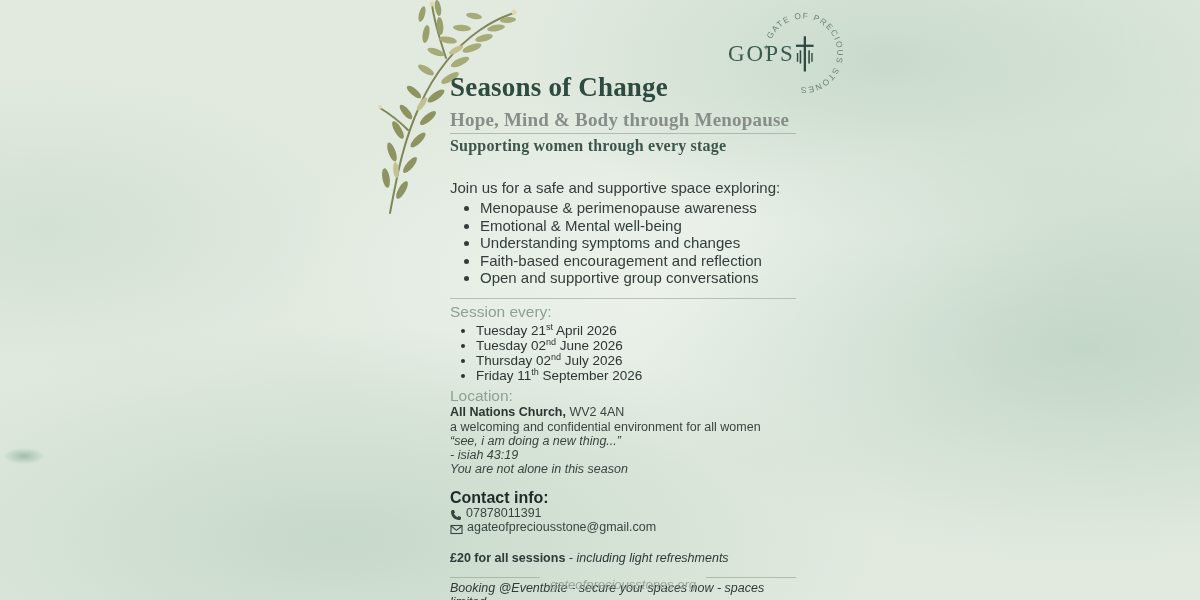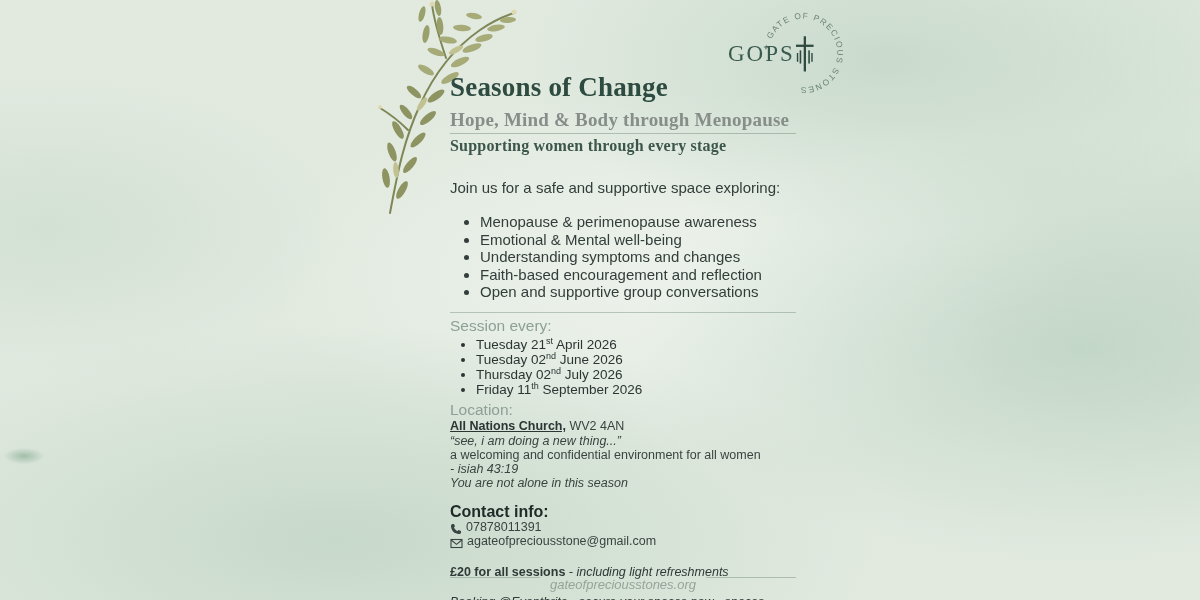--- a/index.html
+++ b/index.html
@@ -32,29 +32,29 @@
     color:#878d89; letter-spacing:0.2px; white-space:nowrap;
   }
   .divider { margin-top:3px; height:1px; background:rgba(130,152,136,0.55); }
   .tagline {
     margin-top:3px;
     font-family:"Liberation Serif", serif;
     font-weight:600; font-size:16px; line-height:18px;
     color:#3c564c; letter-spacing:0.2px;
   }
   .lead { margin-top:24px; font-size:15px; line-height:17px; }
-  ul.bullets { margin-top:17px; list-style:disc; padding-left:30px; }
+  ul.bullets { margin-top:3px; list-style:disc; padding-left:30px; }
   ul.bullets li { font-size:15px; line-height:17.5px; }
   .divider2 { margin-top:11px; height:1px; background:rgba(130,152,136,0.5); }
   .section-heading { margin-top:4px; font-size:15.5px; line-height:18px; color:#8da095; }
   ul.dates { list-style:disc; padding-left:26px; margin-top:2px; color:#2b3534; }
   ul.dates li { font-size:13.5px; line-height:15.2px; }
   ul.dates sup { font-size:9px; line-height:0; }
   .loc-line { font-size:12.5px; line-height:14.2px; color:#39433f; }
-  .loc-line .venue { font-weight:700; color:#2b3534;text-decoration:underline; }
+  .loc-line .venue { font-weight:700; color:#2b3534; }
   .italic { font-style:italic; }
   .contact-heading { margin-top:13px; font-size:16px; font-weight:700; color:#1f2a28; line-height:18px; }
   .contact-line { display:flex; align-items:flex-end; gap:4px; font-size:12.5px; line-height:13.8px; color:#39433f; }
   .icon-svg { flex:0 0 auto; display:inline-block; }
   .pricing { margin-top:17px; font-size:12.5px; line-height:13.5px; color:#2f3937; }
   .pricing .bold { font-weight:700; }
   .footer-row {
     position:absolute; left:450px; top:577px; width:346px;
     display:flex; align-items:flex-start; gap:10px;
   }
@@ -166,22 +166,22 @@
       <li><span>Tuesday 21</span><sup>st</sup><span> April 2026</span></li>
       <li><span>Tuesday 02</span><sup>nd</sup><span> June 2026</span></li>
       <li><span>Thursday 02</span><sup>nd</sup><span> July 2026</span></li>
       <li><span>Friday 11</span><sup>th</sup><span> September 2026</span></li>
     </ul>
 
     <div class="section-heading">Location:</div>
     <div class="loc-line">
       <span class="venue">All Nations Church,</span><span> WV2 4AN</span>
     </div>
+    <div class="loc-line">a welcoming and confidential environment for all women</div>
     <div class="loc-line italic">“see, i am doing a new thing...”</div>
-    <div class="loc-line">a welcoming and confidential environment for all women</div>
     <div class="loc-line italic">- isiah 43:19</div>
     <div class="loc-line italic">You are not alone in this season</div>
 
     <div class="contact-heading">Contact info:</div>
     <div class="contact-line">
       <svg class="icon-svg" width="12" height="12" viewBox="0 0 12 12" aria-hidden="true">
         <path d="M2.6 1 C1.6 1 1 2 1 3 C1 7.4 4.6 11 9 11 C10 11 11 10.4 11 9.4 L11 8 L8.4 7 L7.4 8.1 C5.9 7.5 4.5 6.1 3.9 4.6 L5 3.6 L4 1 Z" fill="#3a4442"></path>
       </svg>
       <span>07878011391</span>
     </div>

